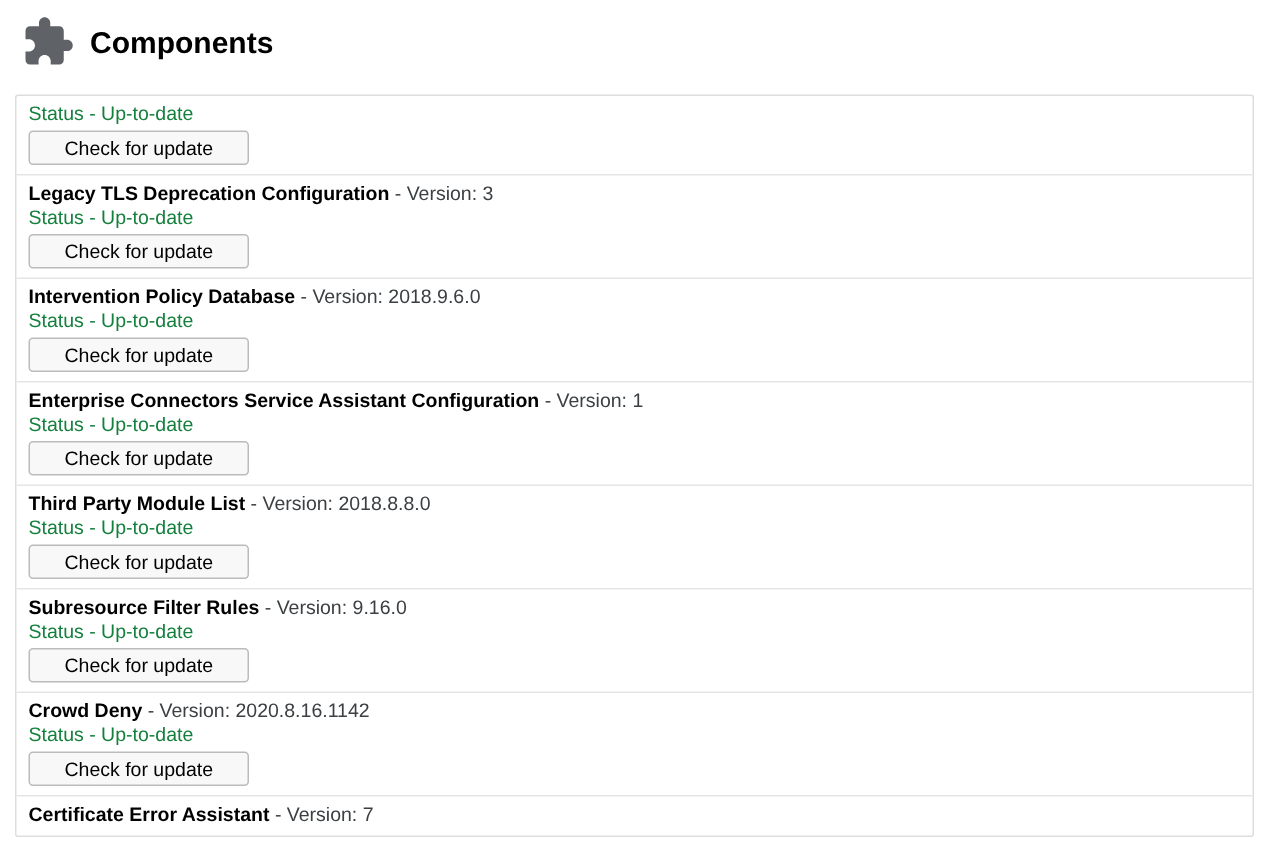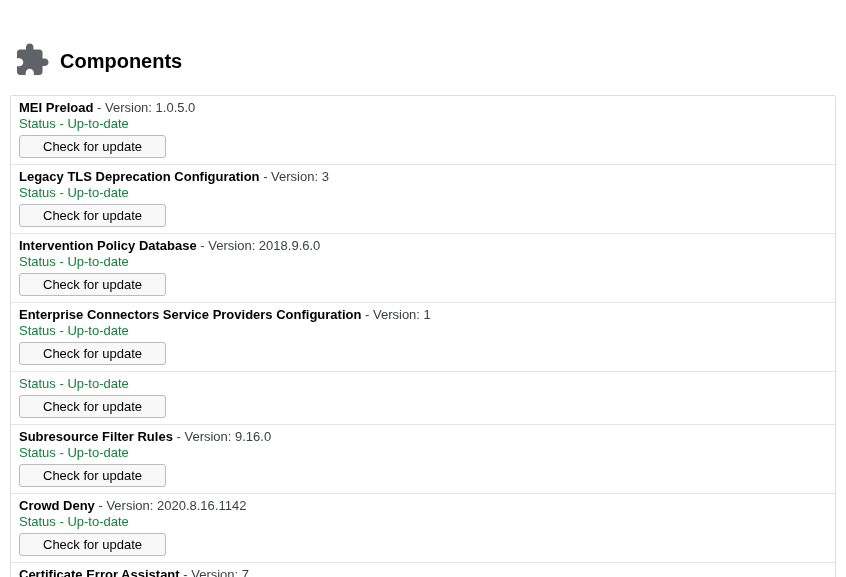--- a/index.html
+++ b/index.html
@@ -9,21 +9,20 @@
     font-family: "Segoe UI", Tahoma, sans-serif;
     font-size: 13px;
     color: #202124;
     background: #fff;
     width: 846px;
   }
   .header {
     display: flex;
     align-items: center;
     padding: 10px 14px 14px 14px;
-    margin-top: 32px;
   }
   .header svg {
     width: 36px;
     height: 36px;
     fill: #5f6368;
     margin-right: 10px;
   }
   .header h1 {
     font-size: 20px;
     font-weight: 700;
@@ -81,24 +80,24 @@
   <span>
     <svg viewBox="0 0 24 24">
       <path d="M20.5 11H19V7c0-1.1-.9-2-2-2h-4V3.5C13 2.12 11.88 1 10.5 1S8 2.12 8 3.5V5H4c-1.1 0-2 .9-2 2v3.8h1.5c1.49 0 2.7 1.21 2.7 2.7s-1.21 2.7-2.7 2.7H2V20c0 1.1.9 2 2 2h3.8v-1.5c0-1.49 1.21-2.7 2.7-2.7s2.7 1.21 2.7 2.7V22H17c1.1 0 2-.9 2-2v-4h1.5c1.38 0 2.5-1.12 2.5-2.5S21.88 11 20.5 11z"></path>
     </svg>
   </span>
   <h1>Components</h1>
 </div>
 
 <div class="section">
   <div id="components-list">
-      <div class="component"><div class="comp-line1"><span class="comp-name">MEI Preload</span><span class="comp-version"> - Version: 1.0.5.0</span></div><div class="comp-status">Status - Up-to-date</div><button class="check-btn">Check for update</button></div>
+      <div class="component"><div class="comp-status">Status - Up-to-date</div><button class="check-btn">Check for update</button></div>
       <div class="component"><div class="comp-line1"><span class="comp-name">Legacy TLS Deprecation Configuration</span><span class="comp-version"> - Version: 3</span></div><div class="comp-status">Status - Up-to-date</div><button class="check-btn">Check for update</button></div>
       <div class="component"><div class="comp-line1"><span class="comp-name">Intervention Policy Database</span><span class="comp-version"> - Version: 2018.9.6.0</span></div><div class="comp-status">Status - Up-to-date</div><button class="check-btn">Check for update</button></div>
-      <div class="component"><div class="comp-line1"><span class="comp-name">Enterprise Connectors Service Providers Configuration</span><span class="comp-version"> - Version: 1</span></div><div class="comp-status">Status - Up-to-date</div><button class="check-btn">Check for update</button></div>
-      <div class="component"><div class="comp-status">Status - Up-to-date</div><button class="check-btn">Check for update</button></div>
+      <div class="component"><div class="comp-line1"><span class="comp-name">Enterprise Connectors Service Assistant Configuration</span><span class="comp-version"> - Version: 1</span></div><div class="comp-status">Status - Up-to-date</div><button class="check-btn">Check for update</button></div>
+      <div class="component"><div class="comp-line1"><span class="comp-name">Third Party Module List</span><span class="comp-version"> - Version: 2018.8.8.0</span></div><div class="comp-status">Status - Up-to-date</div><button class="check-btn">Check for update</button></div>
       <div class="component"><div class="comp-line1"><span class="comp-name">Subresource Filter Rules</span><span class="comp-version"> - Version: 9.16.0</span></div><div class="comp-status">Status - Up-to-date</div><button class="check-btn">Check for update</button></div>
       <div class="component"><div class="comp-line1"><span class="comp-name">Crowd Deny</span><span class="comp-version"> - Version: 2020.8.16.1142</span></div><div class="comp-status">Status - Up-to-date</div><button class="check-btn">Check for update</button></div>
       <div class="component">
         <div class="comp-line1"><span class="comp-name">Certificate Error Assistant</span><span class="comp-version"> - Version: 7</span></div>
       </div>
     </div>
 </div>
 
 </body></html>

